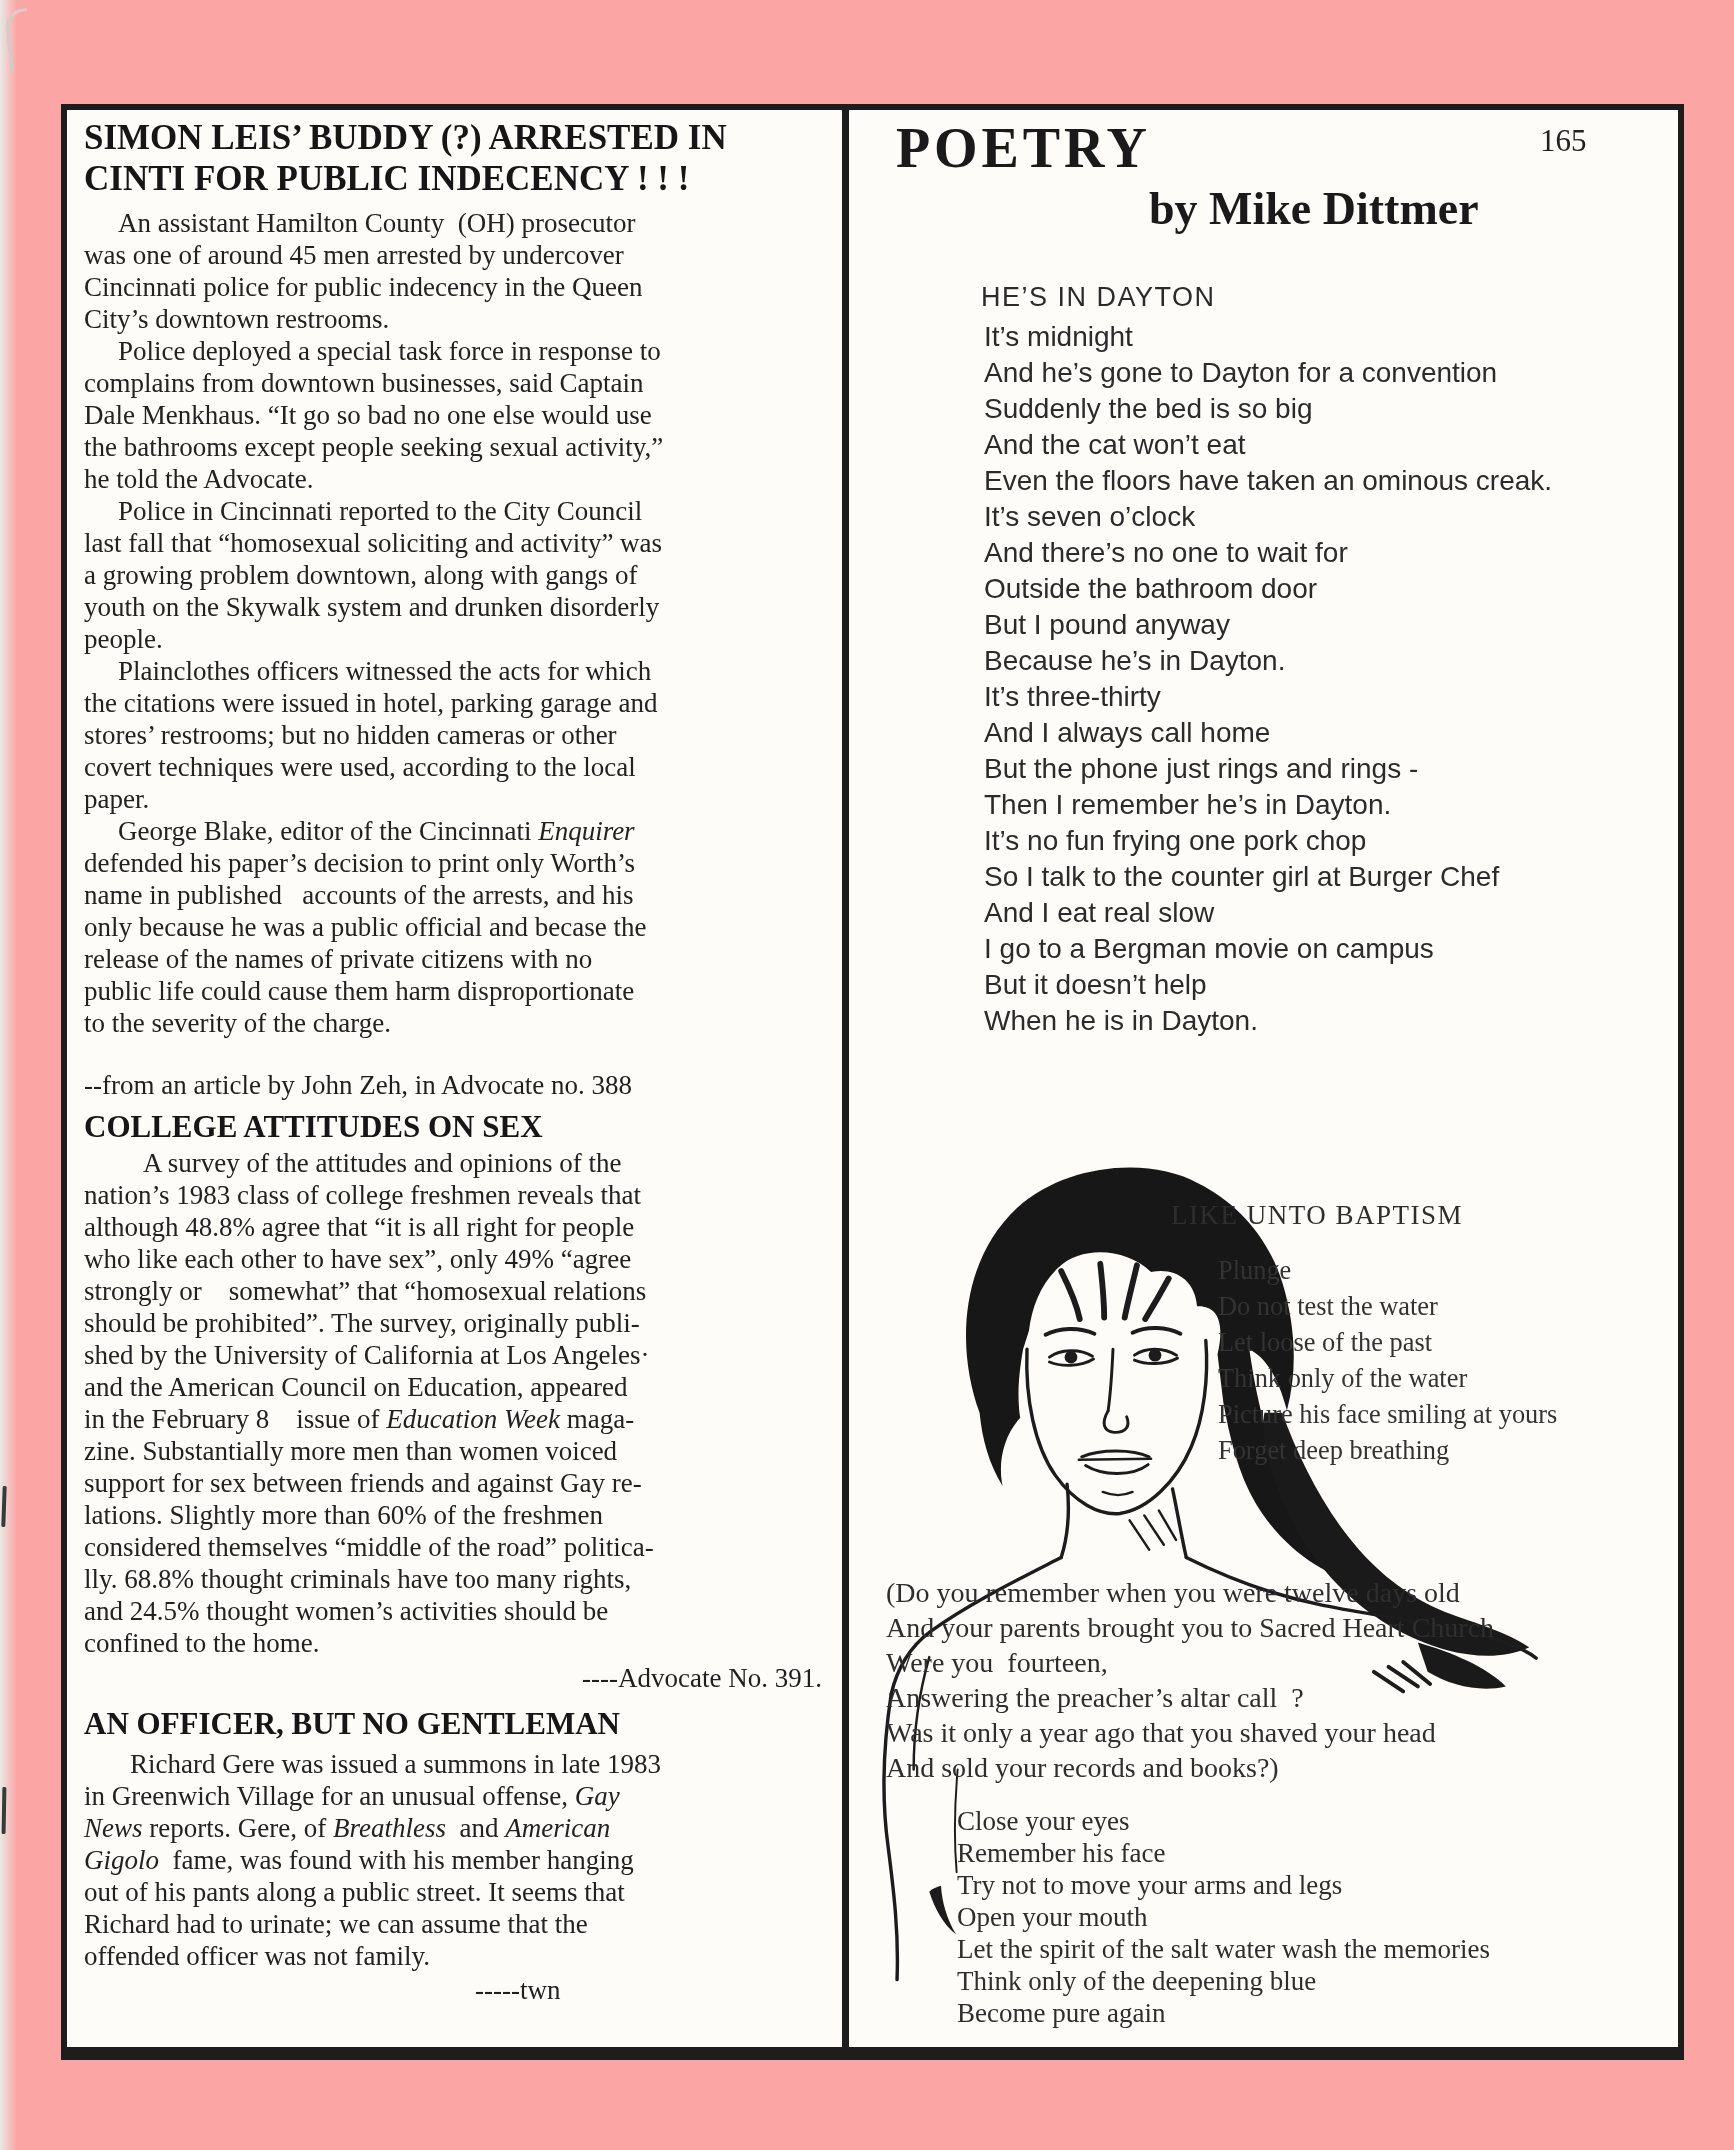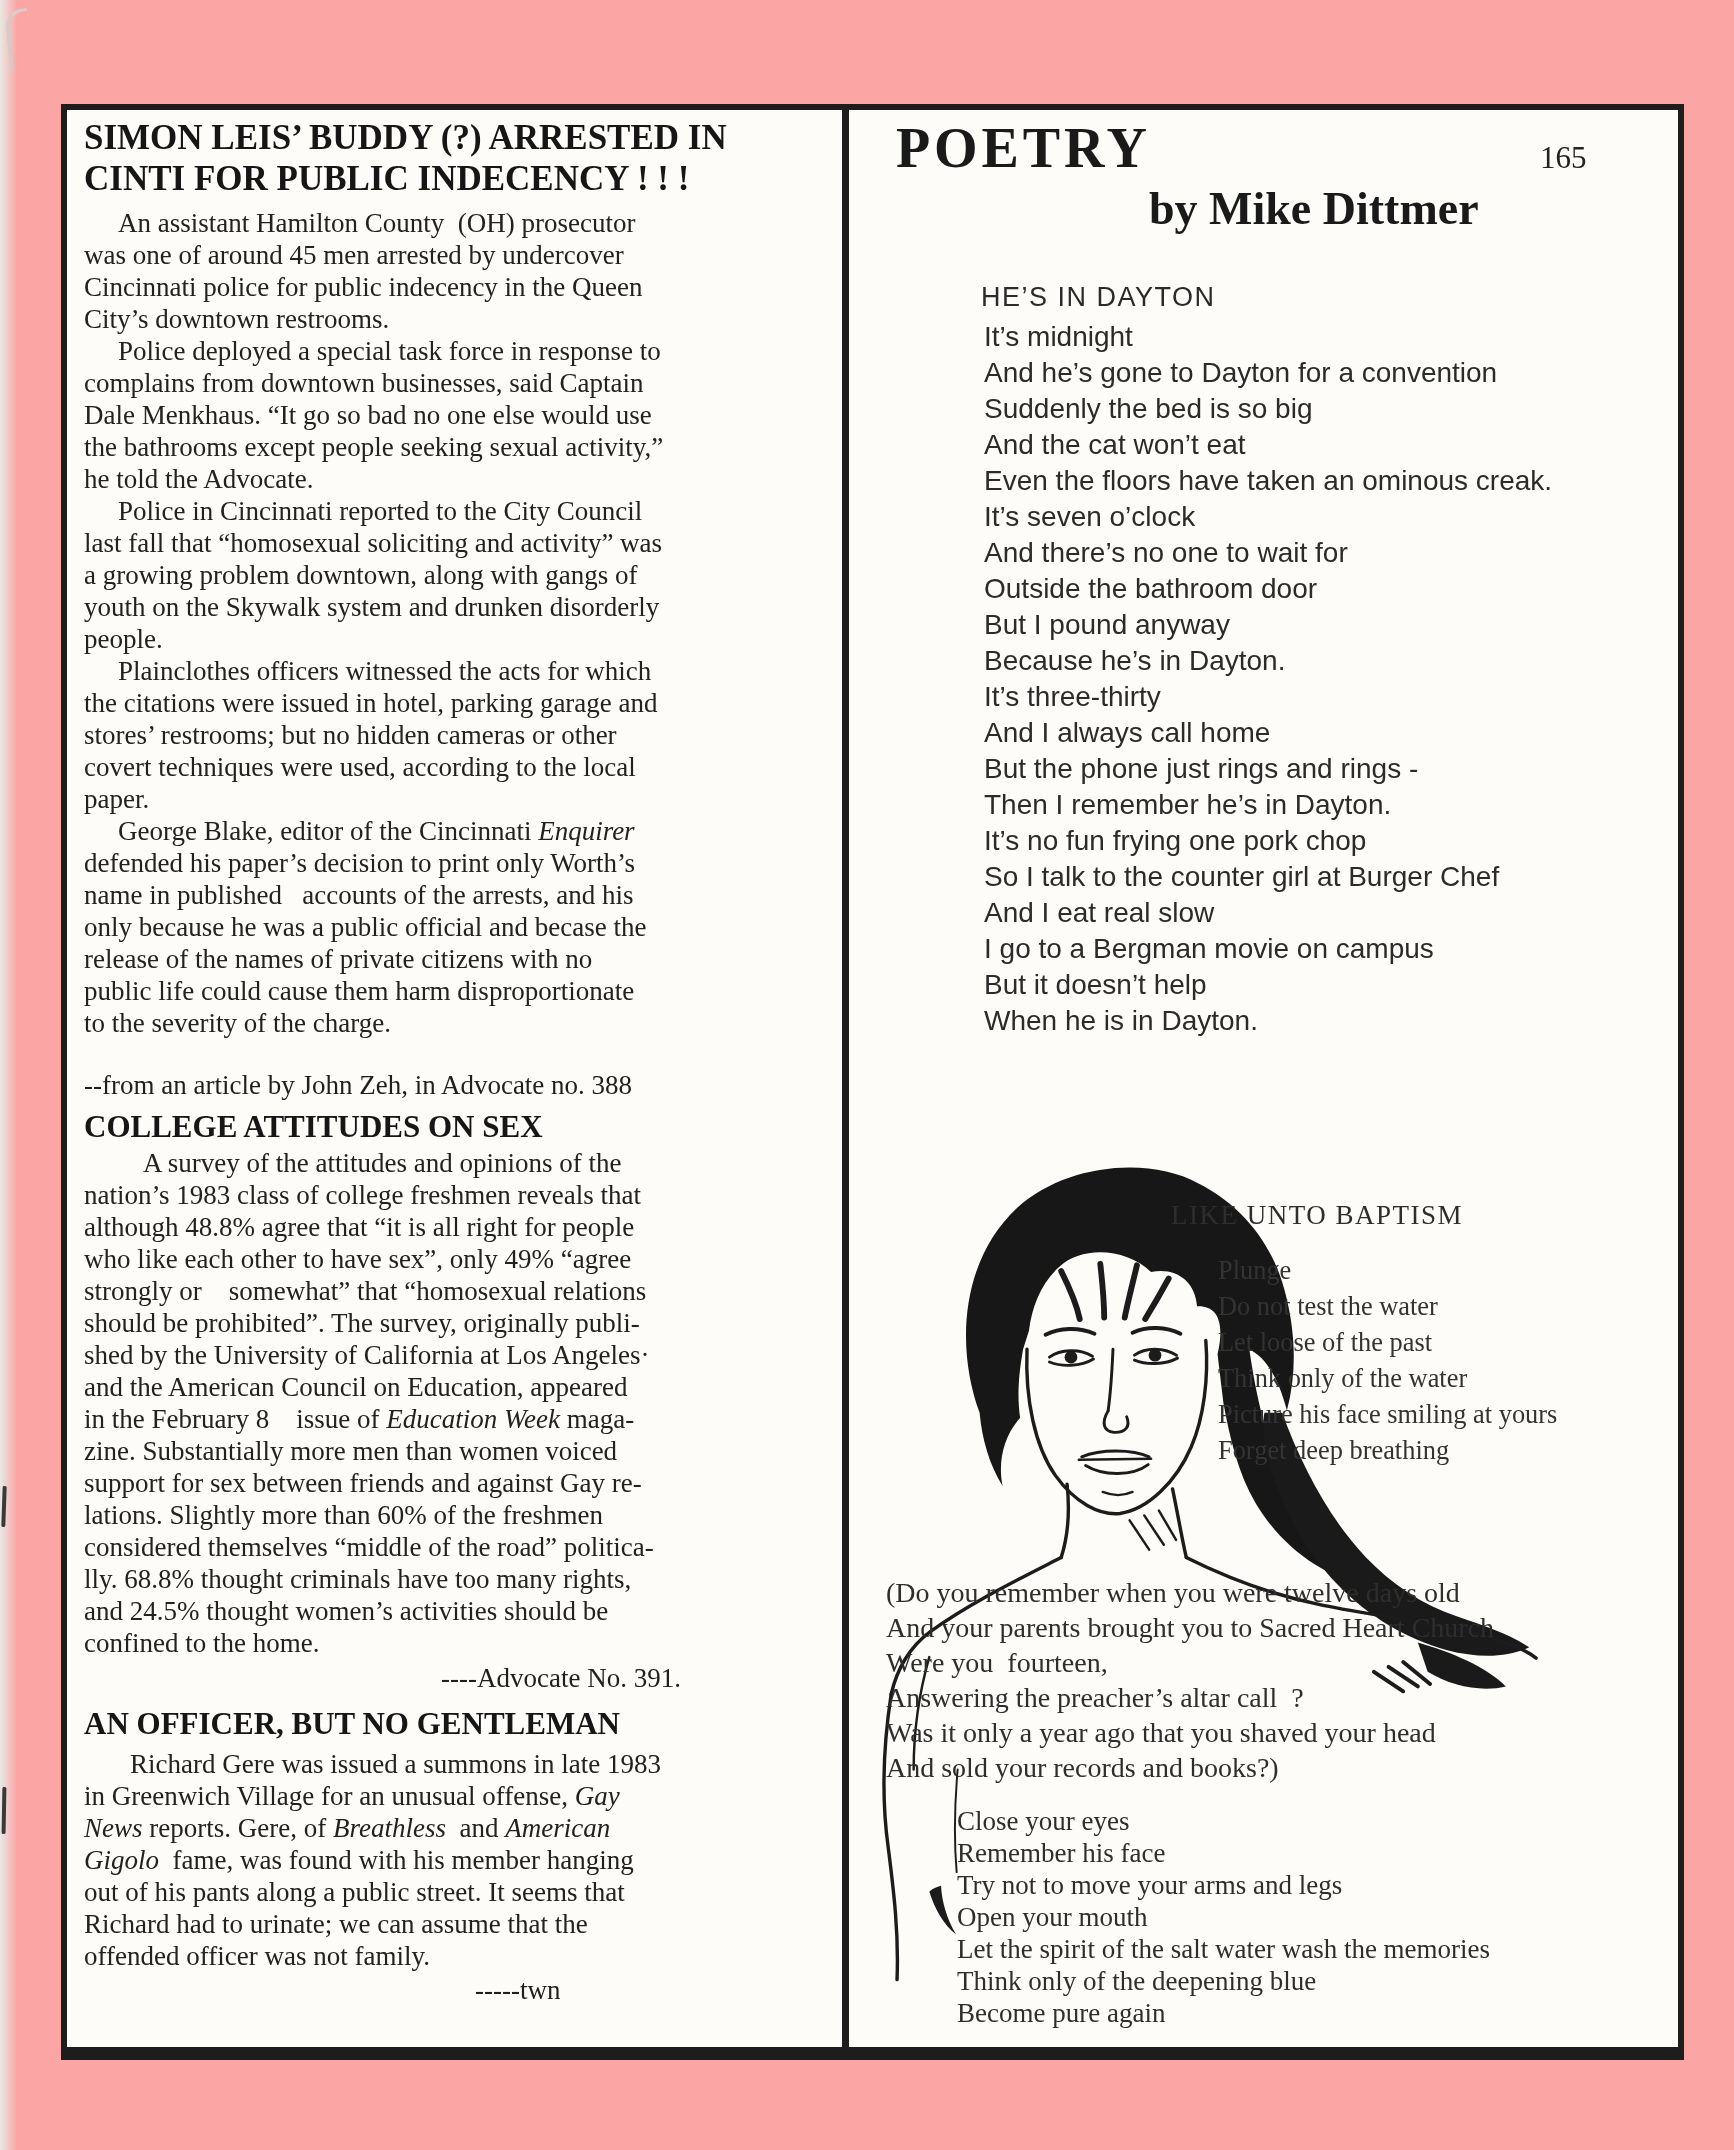--- a/index.html
+++ b/index.html
@@ -33,30 +33,30 @@
   
   .col-left{position:absolute;left:84px;top:117px;width:738px;}
   .headline{
     font-size:35px;font-weight:700;line-height:41px;letter-spacing:0px;
     margin:0 0 7.8px 0;color:#161616;
   }
   .body-par{font-size:27px;line-height:32px;margin:0;text-indent:34px;color:#222;}
   .body-par.indent-lg{text-indent:59px;}
   .body-par.indent-md{text-indent:46px;}
   .attribution{font-size:27px;line-height:32px;margin:30px 0 0 0;}
-  .attribution.right1{margin:2.9px 0 0 357px;}
+  .attribution.right1{margin:2.9px 0 0 357px;text-align:right;}
   .subhead{font-size:31px;font-weight:700;line-height:37px;margin:6.8px 0 2.9px 0;color:#161616;}
   .subhead.officer{margin-top:10.8px;margin-bottom:5.9px;}
   .signature{font-size:27px;line-height:32px;margin:2px 0 0 391px;}
   .lines{white-space:normal;}
 
   
   .poetry-title{position:absolute;left:896px;top:116px;font-size:56px;font-weight:600;
     letter-spacing:3.9px;color:#1a1a1a;}
-  .page-number{position:absolute;left:1540px;top:140px;font-size:31px;color:#222;}
+  .page-number{position:absolute;left:1540px;top:123px;font-size:31px;color:#222;}
   .byline{position:absolute;left:1149px;top:182px;font-size:46px;font-weight:600;color:#1a1a1a;}
   .poem1-title{position:absolute;left:981px;top:282px;font-size:27px;letter-spacing:1.5px;
     font-family:"Liberation Sans",sans-serif;color:#2b2b2b;}
   .poem1{position:absolute;left:984px;top:319px;font-size:28px;line-height:36px;
     font-family:"Liberation Sans",sans-serif;color:#2b2b2b;}
   .poem2-title{position:absolute;left:1171px;top:1200px;font-size:27px;letter-spacing:1.5px;color:#2e2e2e;text-align:right;}
   .poem2-s1{position:absolute;left:1174px;top:1252px;font-size:26.4px;line-height:36px;color:#333;margin-left:44px;}
   .poem2-s2{position:absolute;left:886px;top:1575px;font-size:28px;line-height:35px;color:#2e2e2e;}
   .poem2-s3{position:absolute;left:957px;top:1805px;font-size:27px;line-height:32px;color:#2e2e2e;}
   .portrait{position:absolute;left:856px;top:1139px;width:684px;height:875px;}

